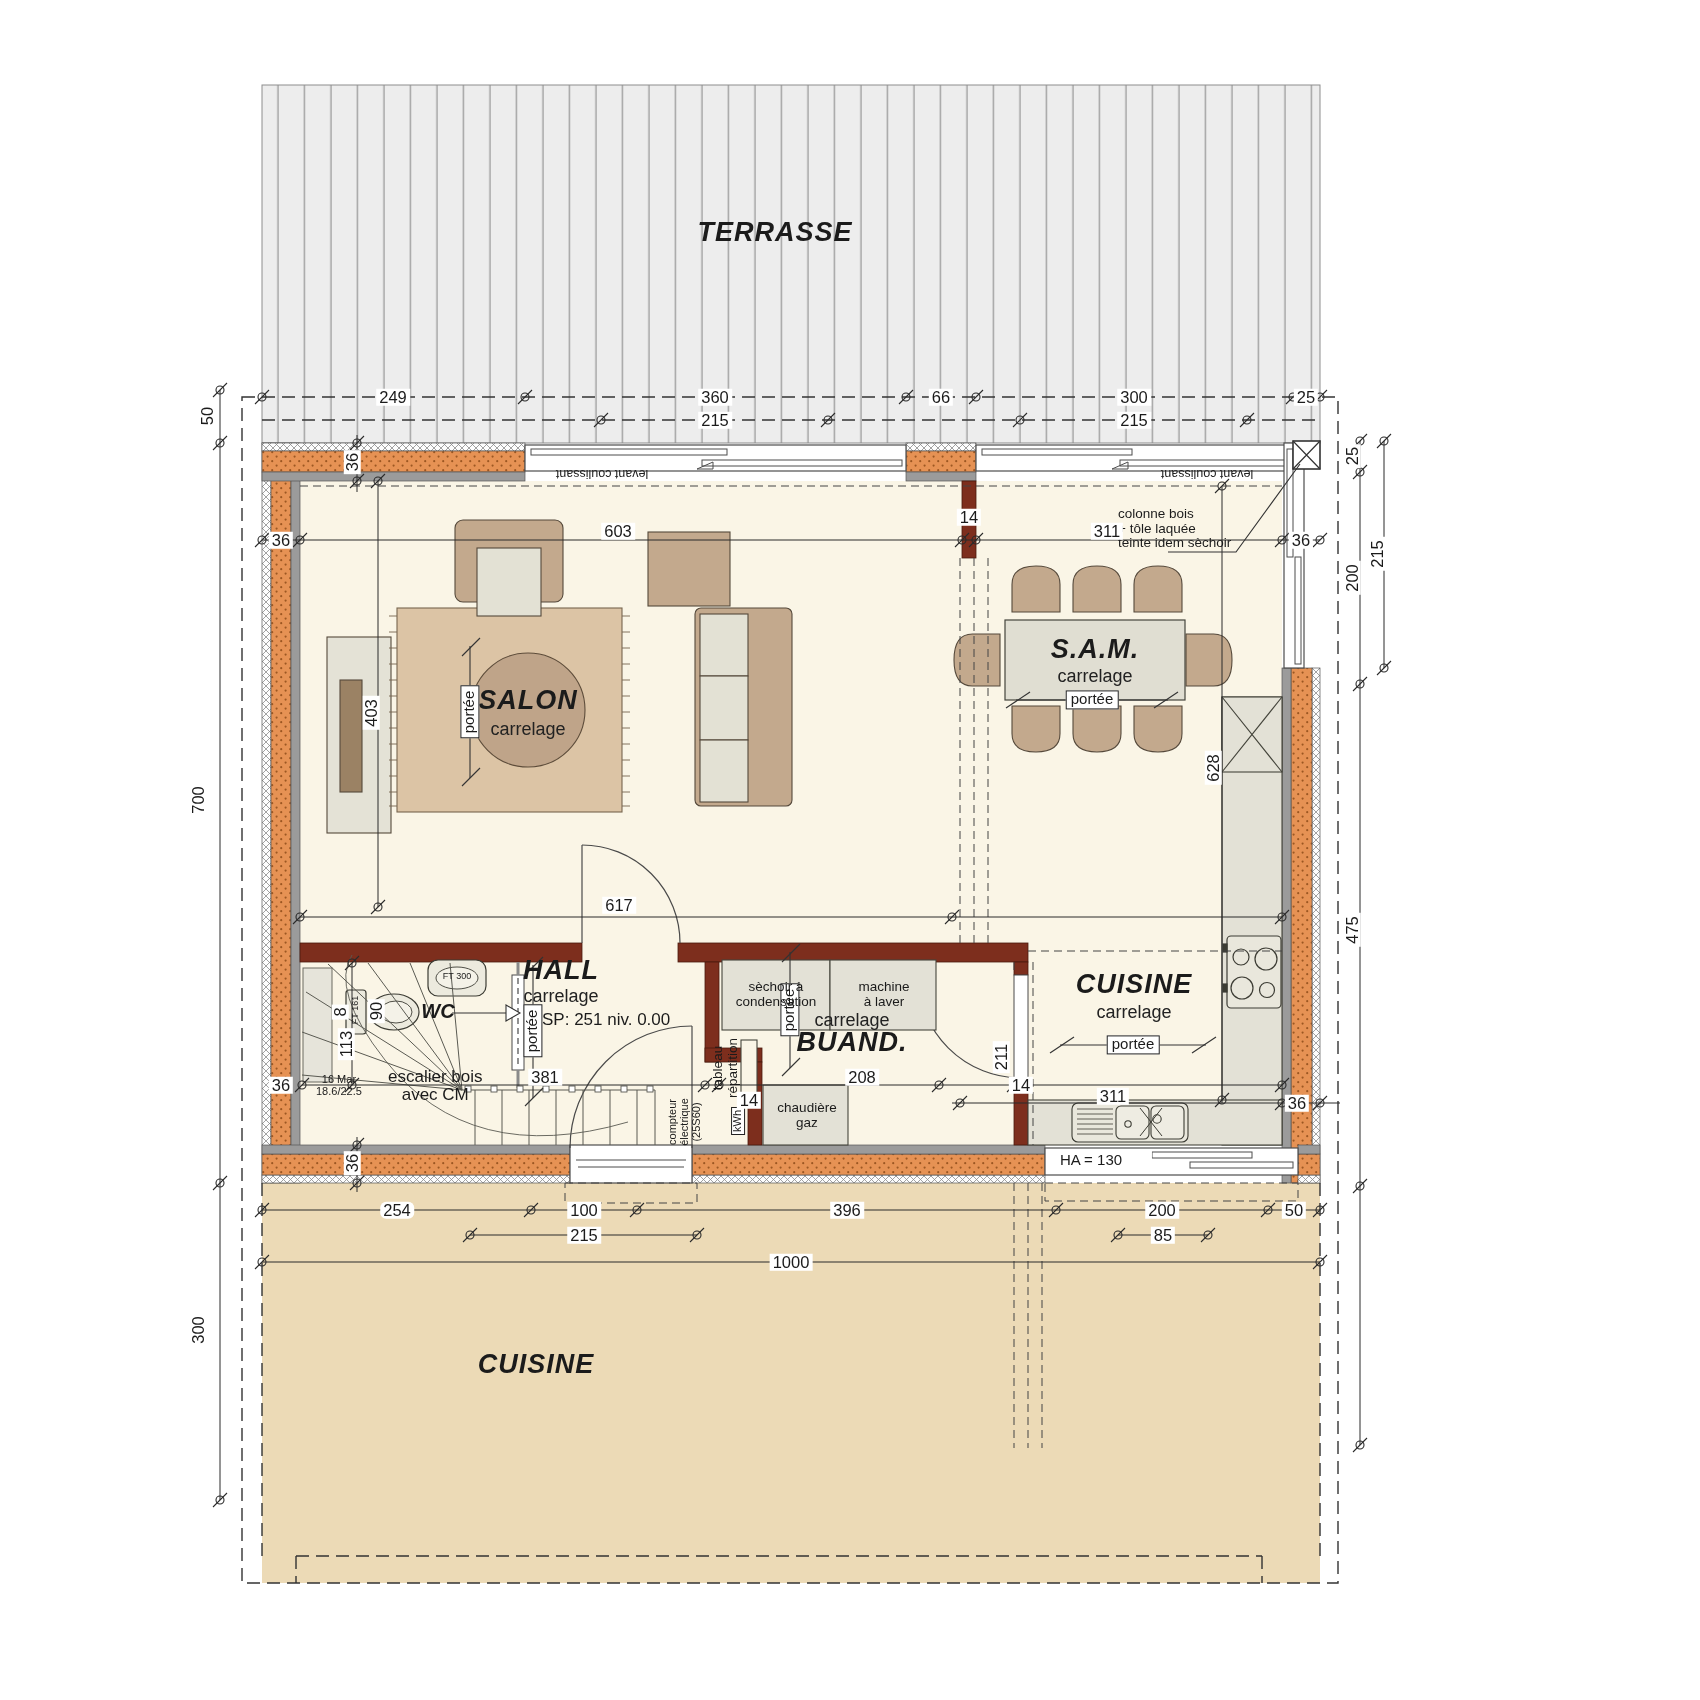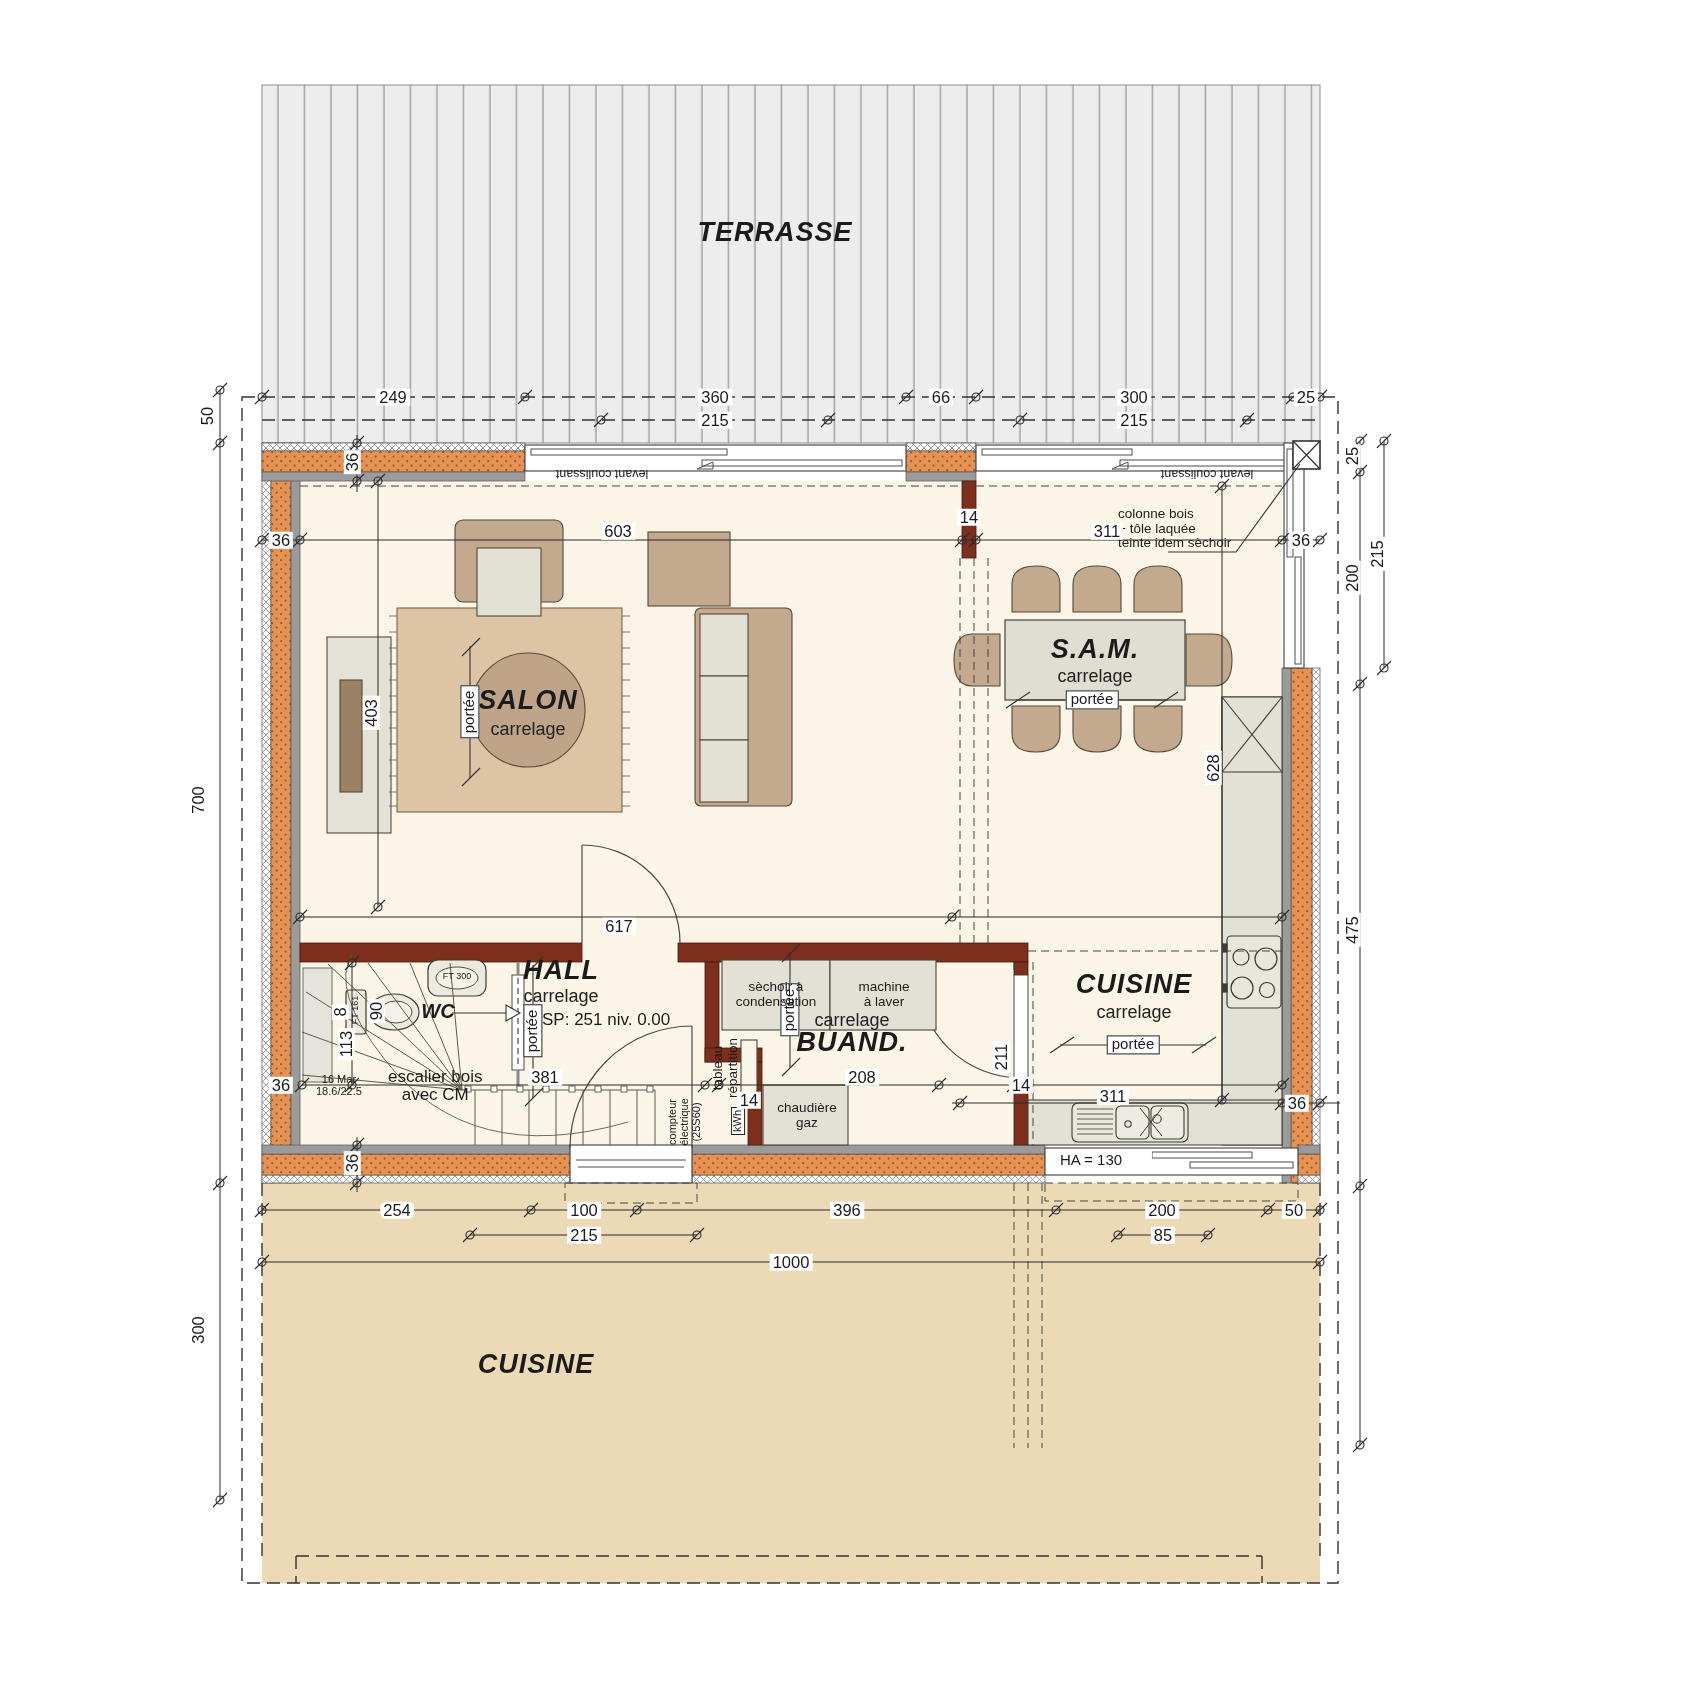--- a/index.html
+++ b/index.html
@@ -523,21 +523,21 @@
       <div class="lbl dim" style="left: 1352px; top: 578px; transform: translate(-50%, -50%) rotate(-90deg);">200</div>
       <div class="lbl dim" style="left: 1377px; top: 554px; transform: translate(-50%, -50%) rotate(-90deg);">215</div>
       <div class="lbl dim" style="left: 1352px; top: 930px; transform: translate(-50%, -50%) rotate(-90deg);">475</div>
       <div class="lbl dim" style="left: 281px; top: 540px; transform: translate(-50%, -50%) rotate(0deg);">36</div>
       <div class="lbl dim" style="left: 618px; top: 531px; transform: translate(-50%, -50%) rotate(0deg);">603</div>
       <div class="lbl dim" style="left: 1107px; top: 531px; transform: translate(-50%, -50%) rotate(0deg);">311</div>
       <div class="lbl dim" style="left: 1301px; top: 540px; transform: translate(-50%, -50%) rotate(0deg);">36</div>
       <div class="lbl dim" style="left: 352px; top: 462px; transform: translate(-50%, -50%) rotate(-90deg);">36</div>
       <div class="lbl dim" style="left: 969px; top: 517px; transform: translate(-50%, -50%) rotate(0deg);">14</div>
       <div class="lbl dim" style="left: 371px; top: 713px; transform: translate(-50%, -50%) rotate(-90deg);">403</div>
-      <div class="lbl dim" style="left: 619px; top: 905px; transform: translate(-50%, -50%) rotate(0deg); margin-top: 21px;">617</div>
+      <div class="lbl dim" style="left: 619px; top: 905px; transform: translate(-50%, -50%) rotate(0deg);">617</div>
       <div class="lbl dim" style="left: 1213px; top: 768px; transform: translate(-50%, -50%) rotate(-90deg);">628</div>
       <div class="lbl dim" style="left: 340px; top: 1012px; transform: translate(-50%, -50%) rotate(-90deg);">8</div>
       <div class="lbl dim" style="left: 346px; top: 1044px; transform: translate(-50%, -50%) rotate(-90deg);">113</div>
       <div class="lbl dim" style="left: 376px; top: 1011px; transform: translate(-50%, -50%) rotate(-90deg);">90</div>
       <div class="lbl dim" style="left: 545px; top: 1077px; transform: translate(-50%, -50%) rotate(0deg);">381</div>
       <div class="lbl dim" style="left: 862px; top: 1077px; transform: translate(-50%, -50%) rotate(0deg);">208</div>
       <div class="lbl dim" style="left: 749px; top: 1100px; transform: translate(-50%, -50%) rotate(0deg);">14</div>
       <div class="lbl dim" style="left: 1021px; top: 1085px; transform: translate(-50%, -50%) rotate(0deg);">14</div>
       <div class="lbl dim" style="left: 1001px; top: 1057px; transform: translate(-50%, -50%) rotate(-90deg);">211</div>
       <div class="lbl dim" style="left: 1113px; top: 1096px; transform: translate(-50%, -50%) rotate(0deg);">311</div>

